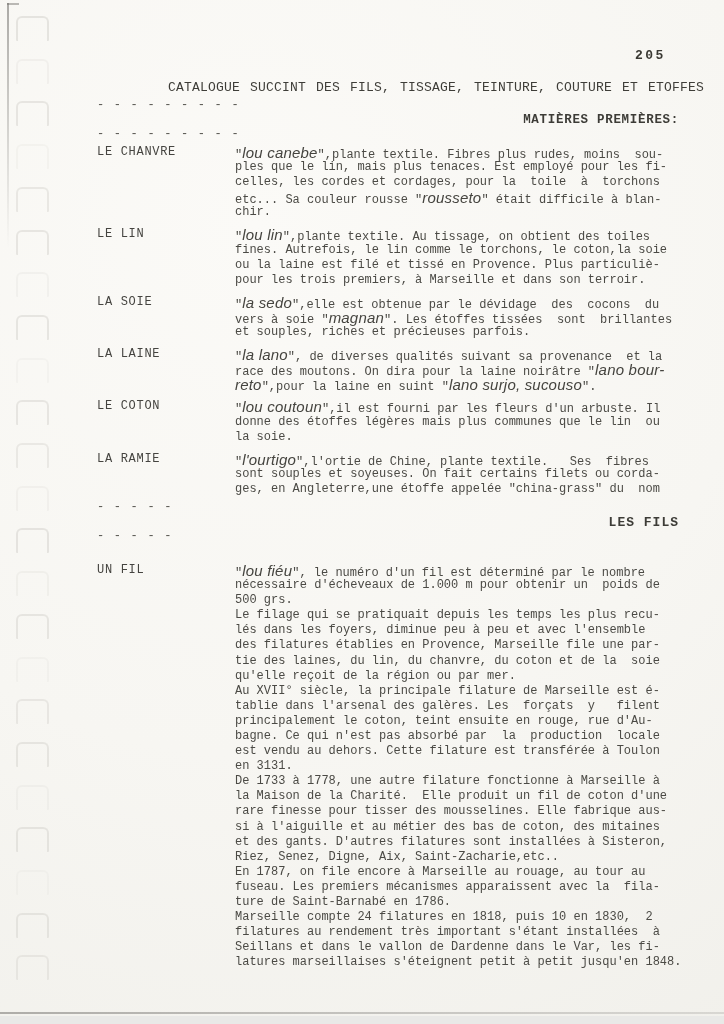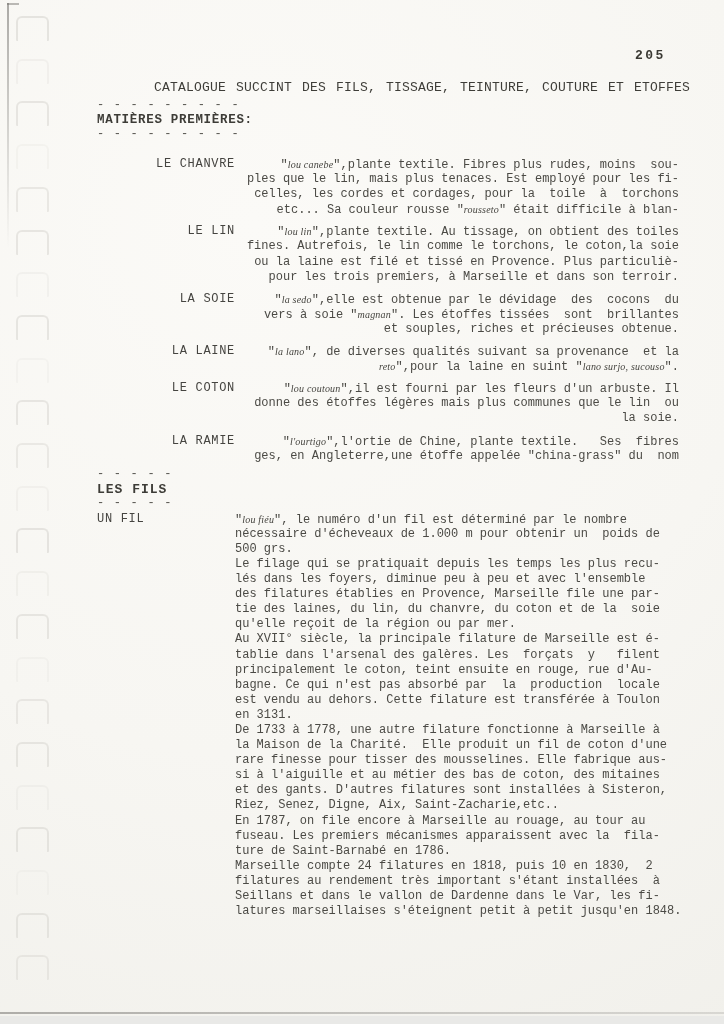--- a/index.html
+++ b/index.html
@@ -11,36 +11,36 @@
   }
   .edge-v{position:absolute;left:7px;top:3px;width:2px;height:245px;
     background:linear-gradient(to bottom, rgba(108,106,102,.55), rgba(108,106,102,0));}
   .edge-tick{position:absolute;left:7px;top:3px;width:12px;height:2px;background:rgba(108,106,102,.45);}
   .edge-bottom{position:absolute;left:0;top:1012px;width:724px;height:2px;
     background:linear-gradient(to right, rgba(118,116,112,.55), rgba(150,148,144,.28));}
   .hole{position:absolute;left:16px;width:29px;height:23px;
     border:2.5px solid #d6d4cf;border-bottom:none;border-radius:6px 6px 1px 1px;}
   .pagenum{position:absolute;left:635px;top:48px;font-size:13px;font-weight:bold;
     letter-spacing:2.5px;color:#3a3933;}
-  .title{position:absolute;left:154px;top:80px;font-size:13px;letter-spacing:.2px;
+  .title{position:absolute;left:168px;top:80px;font-size:13px;letter-spacing:.2px;
     word-spacing:2px;white-space:nowrap;color:#3e3d38;}
   .content{position:absolute;left:97px;top:99px;width:582px;}
   .dash-row{font-size:12px;letter-spacing:1.2px;color:#55544e;line-height:13px;height:13px;white-space:pre;}
-  .sec-head{font-size:12.5px;font-weight:bold;letter-spacing:.7px;color:#3d3c37;line-height:15px;margin-top:1px;}
+  .sec-head{font-size:12.5px;font-weight:bold;letter-spacing:.7px;color:#3d3c37;line-height:15px;margin-top:1px;text-align:right;}
   .sec-head.fils{font-size:13px;letter-spacing:1px;}
-  .entries{margin-top:16px;text-align:right;}
+  .entries{margin-top:4px;}
   .entry{display:flex;margin-top:7px;}
   .entry.first{margin-top:0;}
   .term{flex:0 0 138px;font-size:12px;letter-spacing:.7px;line-height:15.1px;color:#454440;}
   .def{width:444px;font-size:12px;line-height:15.1px;color:#4b4a45;}
   .def .tl{white-space:pre;height:15.1px;}
-  .cur{font-family:Liberation Serif, serif;font-style:italic;font-size:10px;
+  .cur{font-family:Liberation Sans, sans-serif;font-style:italic;font-size:15px;
     letter-spacing:.2px;color:#45443f;}
   .fils-block{margin-top:4px;}
-  .unfil{margin-top:2px;}
+  .unfil{margin-top:20px;}
 </style>
 </head>
 <body>
 
 <div class="page">
   <div class="edge-v"></div>
   <div class="edge-tick"></div>
   <div class="edge-bottom"></div>
   <div>
       <div class="hole" style="top: 16px; opacity: 0.55;"></div>
@@ -77,58 +77,61 @@
     <div class="dash-row">- - - - - - - - -</div>
 
     <div class="entries">
       <div class="entry first">
         <div class="term">LE CHANVRE</div>
         <div class="def">
             <div class="tl"><span>"</span><span class="cur">lou canebe</span><span>",plante textile. Fibres plus rudes, moins  sou-</span></div>
             <div class="tl"><span>ples que le lin, mais plus tenaces. Est employé pour les fi-</span></div>
             <div class="tl"><span>celles, les cordes et cordages, pour la  toile  à  torchons</span></div>
             <div class="tl"><span>etc... Sa couleur rousse "</span><span class="cur">rousseto</span><span>" était difficile à blan-</span></div>
+            <div class="tl"><span>chir.</span></div>
           </div>
       </div>
       <div class="entry">
         <div class="term">LE LIN</div>
         <div class="def">
             <div class="tl"><span>"</span><span class="cur">lou lin</span><span>",plante textile. Au tissage, on obtient des toiles</span></div>
             <div class="tl"><span>fines. Autrefois, le lin comme le torchons, le coton,la soie</span></div>
             <div class="tl"><span>ou la laine est filé et tissé en Provence. Plus particuliè-</span></div>
             <div class="tl"><span>pour les trois premiers, à Marseille et dans son terroir.</span></div>
           </div>
       </div>
       <div class="entry">
         <div class="term">LA SOIE</div>
         <div class="def">
             <div class="tl"><span>"</span><span class="cur">la sedo</span><span>",elle est obtenue par le dévidage  des  cocons  du</span></div>
             <div class="tl"><span>vers à soie "</span><span class="cur">magnan</span><span>". Les étoffes tissées  sont  brillantes</span></div>
-            <div class="tl"><span>et souples, riches et précieuses obtenue.</span></div>
+            <div class="tl"><span>et souples, riches et précieuses parfois.</span></div>
           </div>
       </div>
       <div class="entry">
         <div class="term">LA LAINE</div>
         <div class="def">
             <div class="tl"><span>"</span><span class="cur">la lano</span><span>", de diverses qualités suivant sa provenance  et la</span></div>
+            <div class="tl"><span>race des moutons. On dira pour la laine noirâtre "</span><span class="cur">lano bour-</span></div>
             <div class="tl"><span class="cur">reto</span><span>",pour la laine en suint "</span><span class="cur">lano surjo, sucouso</span><span>".</span></div>
           </div>
       </div>
       <div class="entry">
         <div class="term">LE COTON</div>
         <div class="def">
             <div class="tl"><span>"</span><span class="cur">lou coutoun</span><span>",il est fourni par les fleurs d'un arbuste. Il</span></div>
             <div class="tl"><span>donne des étoffes légères mais plus communes que le lin  ou</span></div>
             <div class="tl"><span>la soie.</span></div>
           </div>
       </div>
       <div class="entry">
         <div class="term">LA RAMIE</div>
         <div class="def">
             <div class="tl"><span>"</span><span class="cur">l'ourtigo</span><span>",l'ortie de Chine, plante textile.   Ses  fibres</span></div>
+            <div class="tl"><span>sont souples et soyeuses. On fait certains filets ou corda-</span></div>
             <div class="tl"><span>ges, en Angleterre,une étoffe appelée "china-grass" du  nom</span></div>
           </div>
       </div>
     </div>
 
     <div class="fils-block">
       <div class="dash-row">- - - - -</div>
       <div class="sec-head fils">LES FILS</div>
       <div class="dash-row">- - - - -</div>
     </div>

